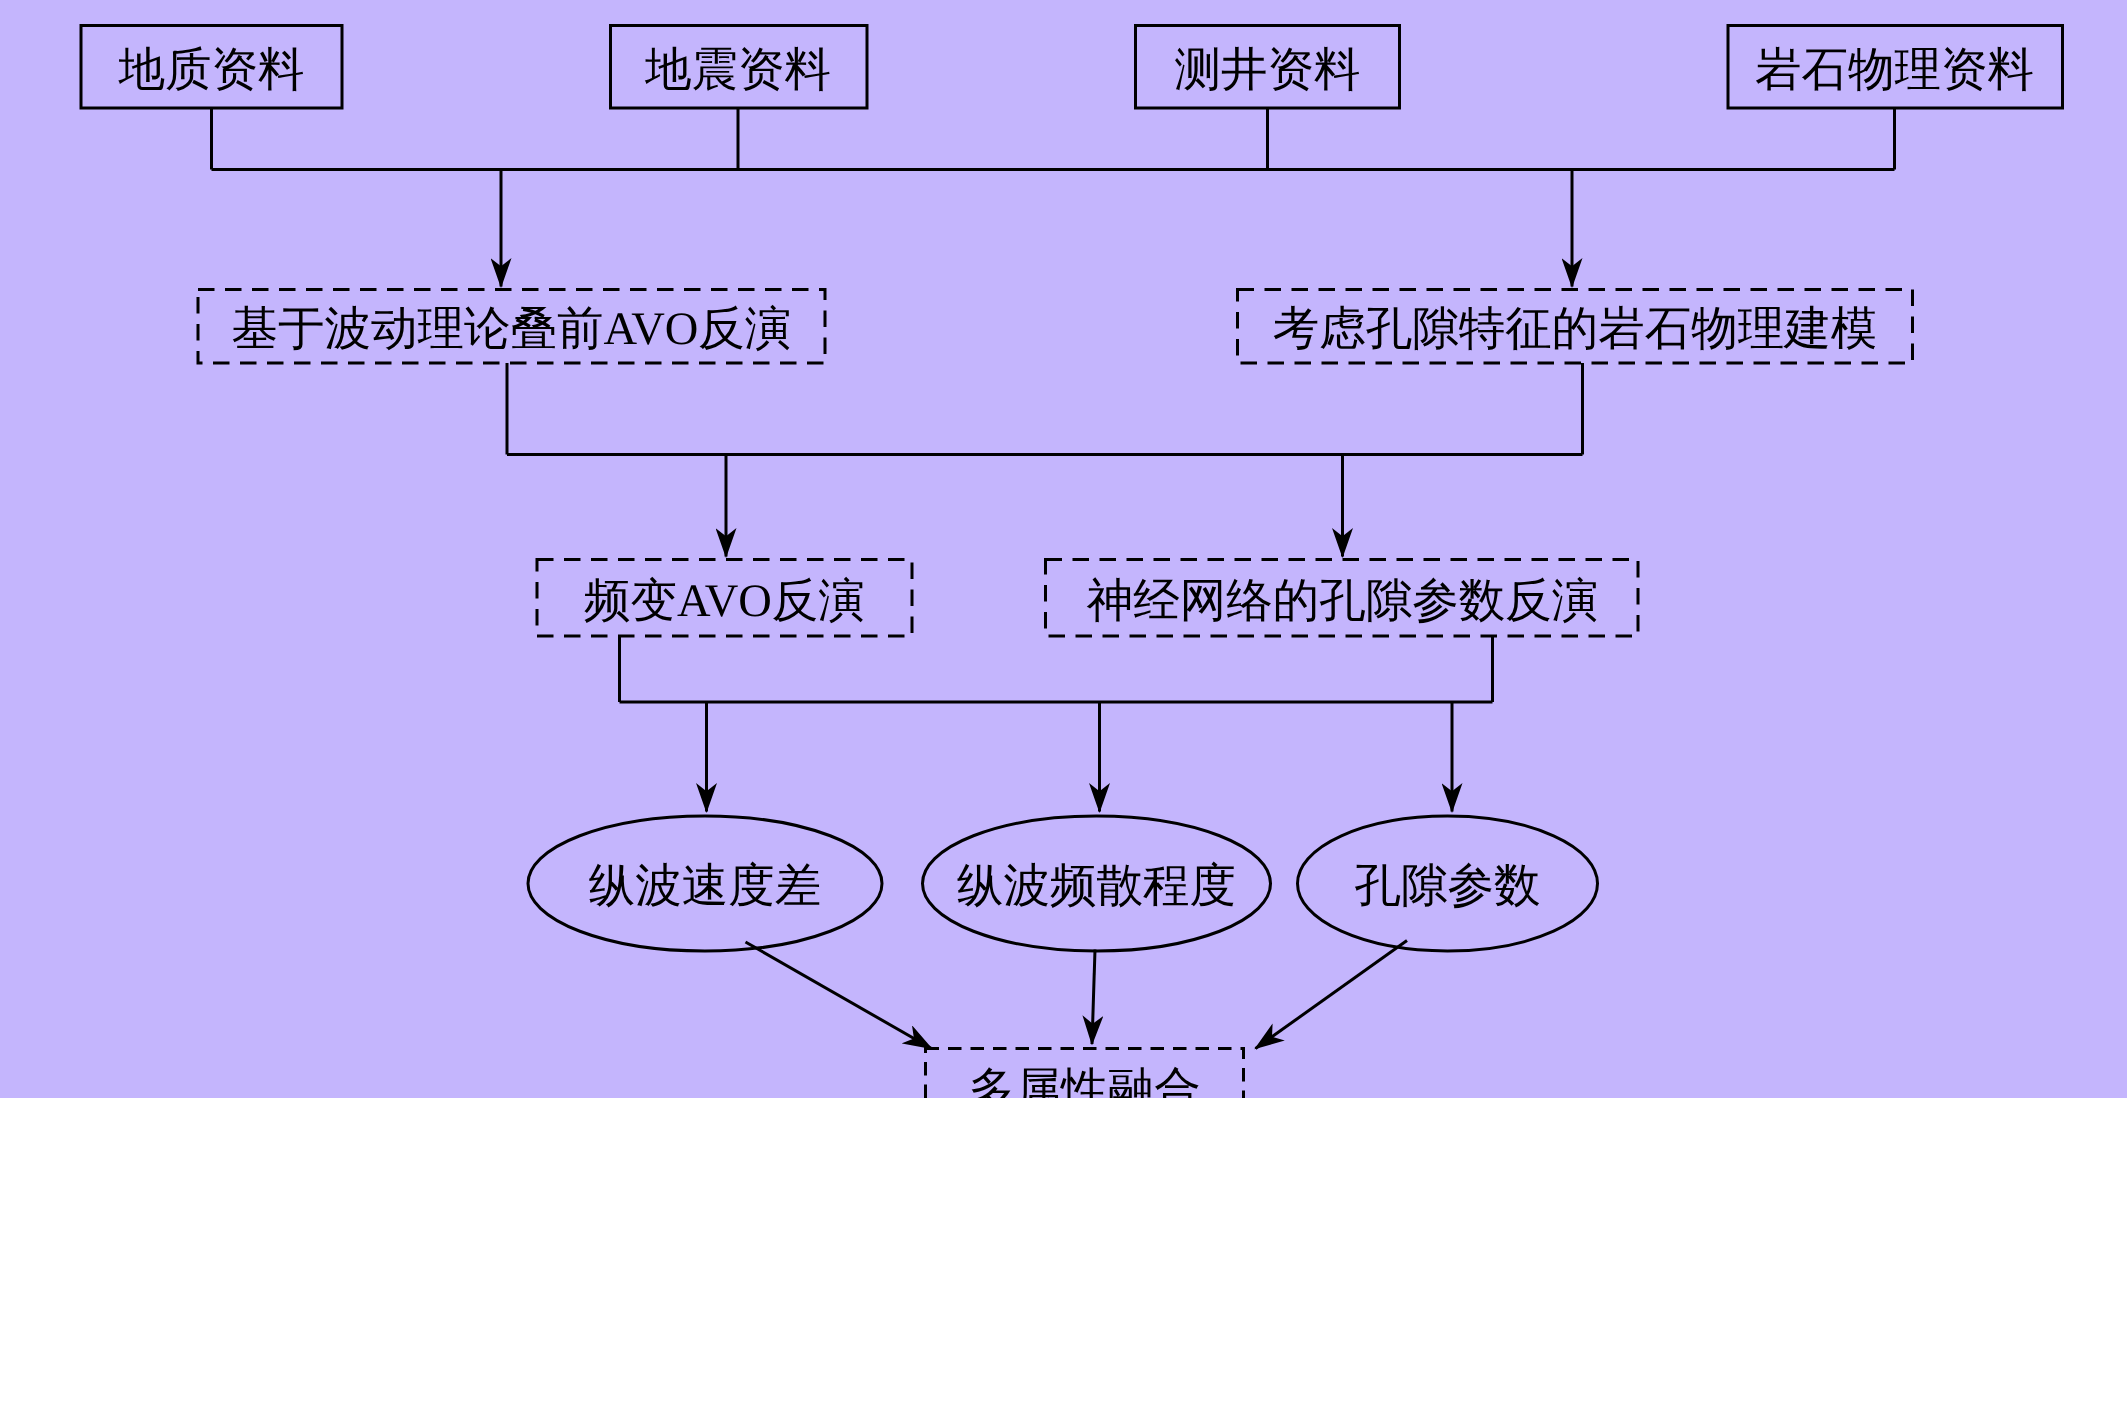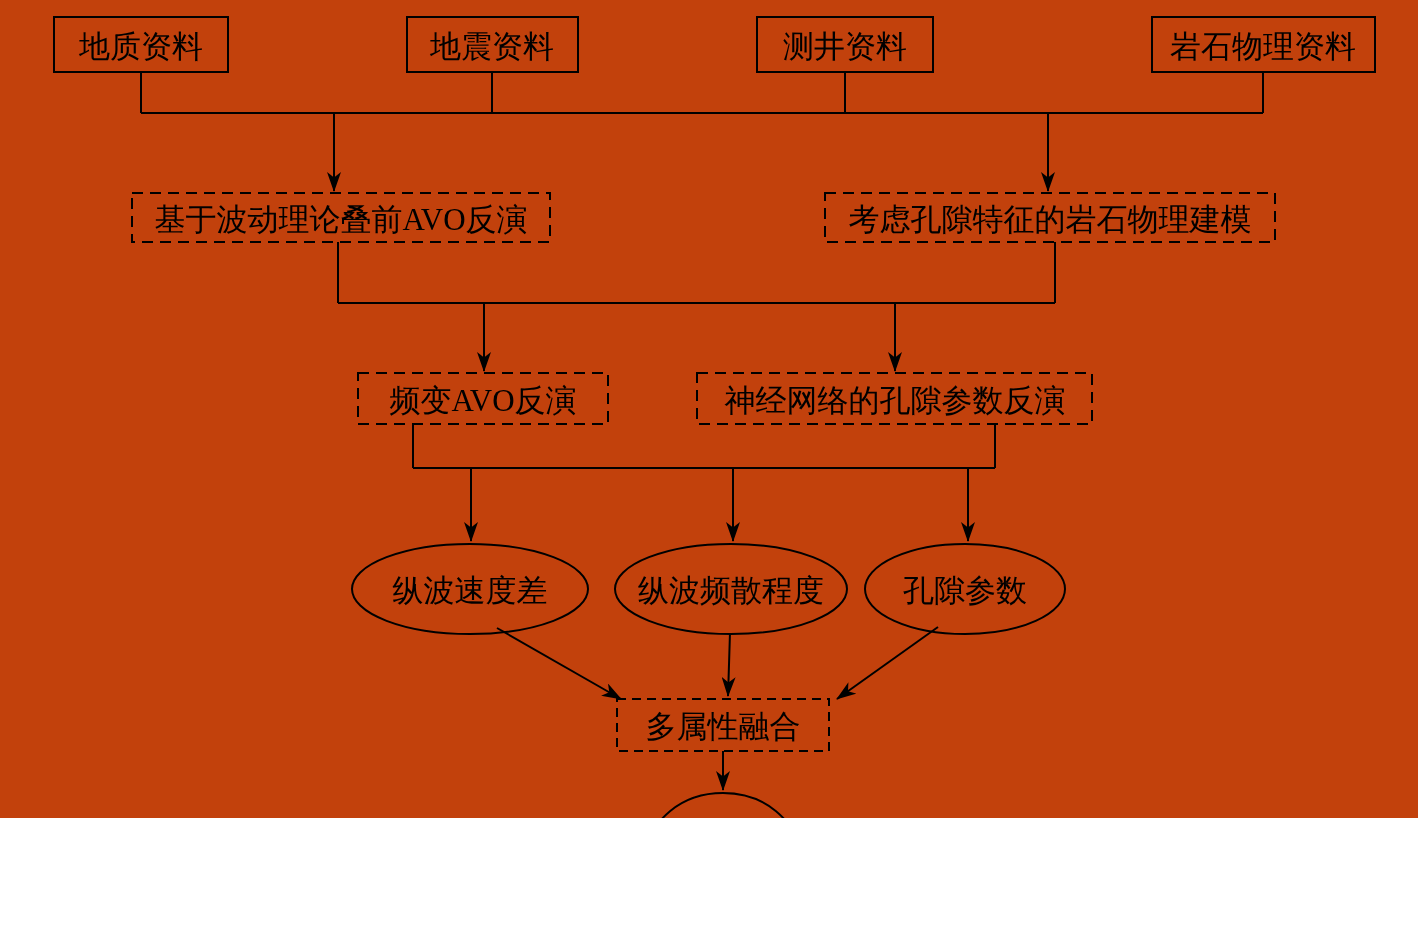--- a/index.html
+++ b/index.html
@@ -3,22 +3,22 @@
 <meta charset="utf-8">
 <style>
   html, body {
     margin: 0;
     padding: 0;
     background: #ffffff;
   }
   .canvas {
     position: relative;
     width: 1418px;
-    height: 818px;
-    background: #c2410c;
+    height: 732px;
+    background: #c4b5fd;
     font-family: "Liberation Serif", "DejaVu Serif", serif;
   }
   svg text {
     font-family: "Liberation Serif", "DejaVu Serif", serif;
     fill: #000000;
   }
   .cjk {
     font-size: 31px;
   }
   .result-label {

